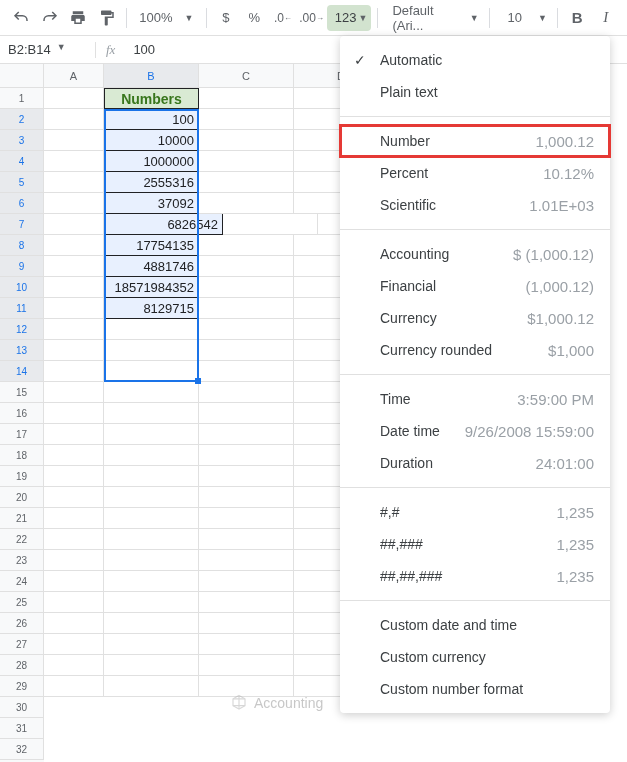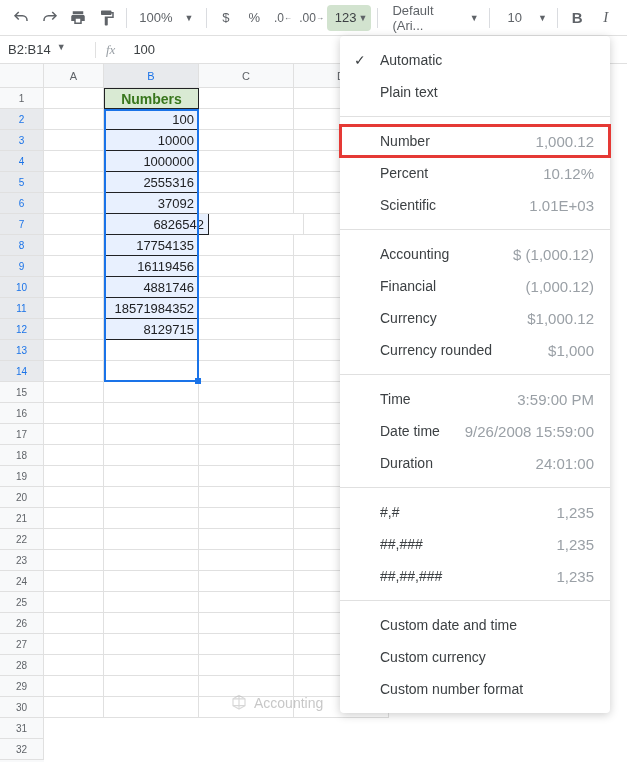--- a/index.html
+++ b/index.html
@@ -400,33 +400,27 @@
           <div class="cell col-D" style="width: 95px;"></div>
         </div>
         <div class="cell-row">
           <div class="cell col-A" style="width: 60px;"></div>
           <div class="cell col-B data-cell" style="width: 95px;">37092</div>
           <div class="cell col-C" style="width: 95px;"></div>
           <div class="cell col-D" style="width: 95px;"></div>
         </div>
         <div class="cell-row">
           <div class="cell col-A" style="width: 60px;"></div>
-          <div class="cell col-B data-cell" style="width: 105px;">6826542</div>
+          <div class="cell col-B data-cell" style="width: 119px;">6826542</div>
           <div class="cell col-C" style="width: 95px;"></div>
           <div class="cell col-D" style="width: 95px;"></div>
         </div>
         <div class="cell-row">
           <div class="cell col-A" style="width: 60px;"></div>
           <div class="cell col-B data-cell" style="width: 95px;">17754135</div>
-          <div class="cell col-C" style="width: 95px;"></div>
-          <div class="cell col-D" style="width: 95px;"></div>
-        </div>
-        <div class="cell-row">
-          <div class="cell col-A" style="width: 60px;"></div>
-          <div class="cell col-B data-cell" style="width: 95px;">16119456</div>
           <div class="cell col-C" style="width: 95px;"></div>
           <div class="cell col-D" style="width: 95px;"></div>
         </div>
         <div class="cell-row">
           <div class="cell col-A" style="width: 60px;"></div>
           <div class="cell col-B data-cell" style="width: 95px;">4881746</div>
           <div class="cell col-C" style="width: 95px;"></div>
           <div class="cell col-D" style="width: 95px;"></div>
         </div>
         <div class="cell-row">

